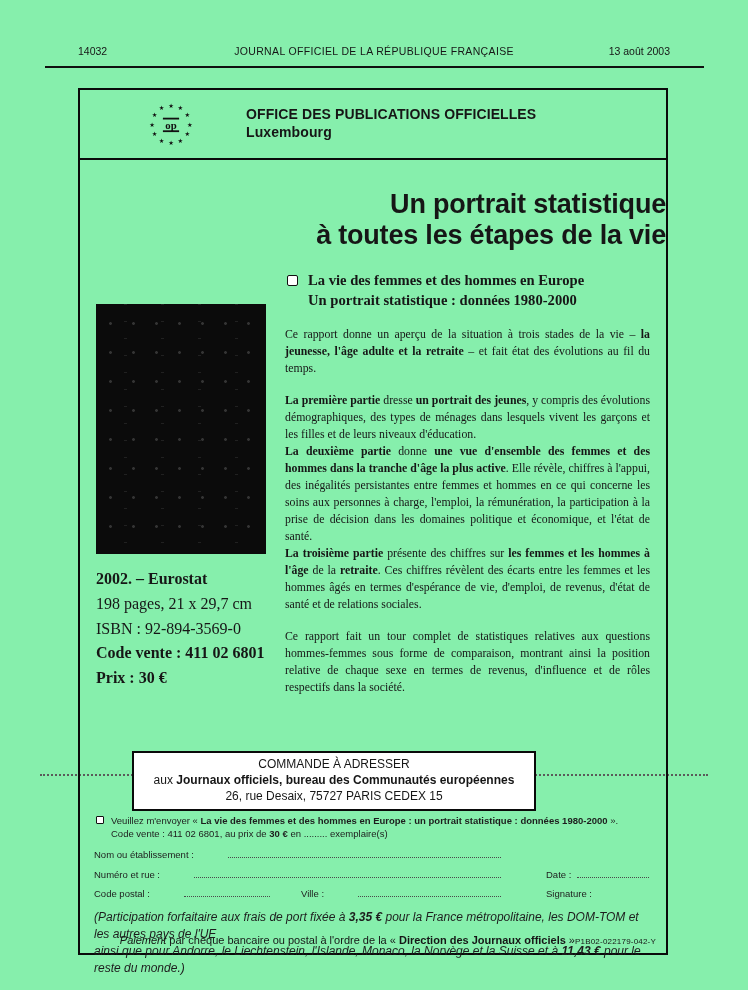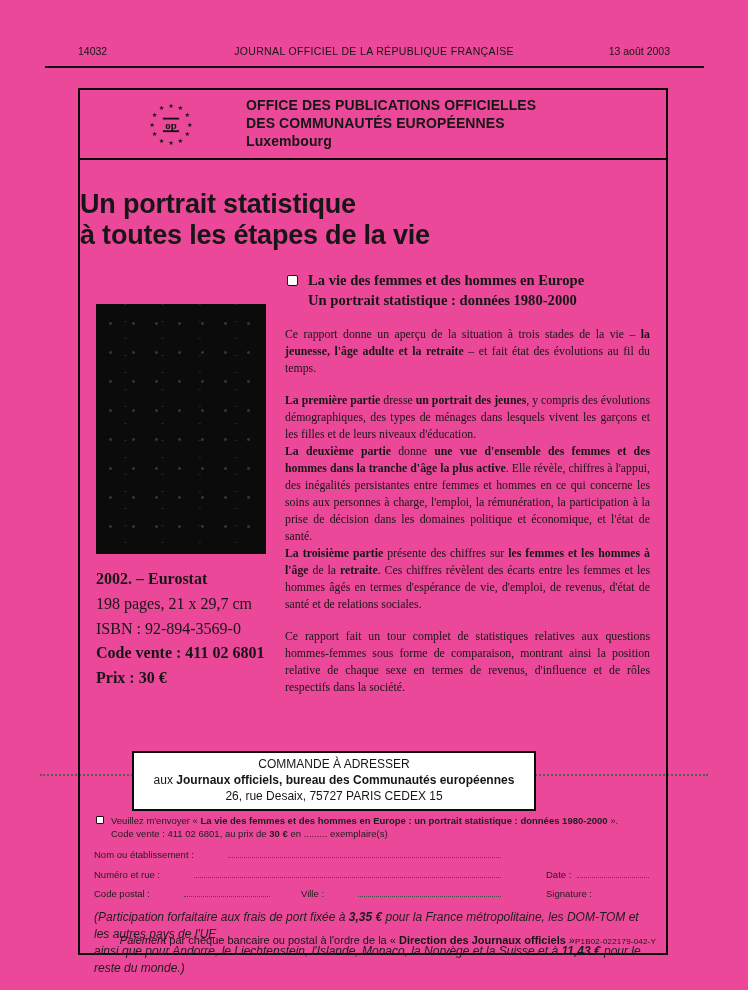--- a/index.html
+++ b/index.html
@@ -1,37 +1,37 @@
 <!DOCTYPE html>
 <html><head>
 <meta charset="utf-8">
 <style>
   html,body{margin:0;padding:0;background:#ffffff;}
-  .page{position:relative;width:748px;height:990px;background:#ec4899;color:#161616;
+  .page{position:relative;width:748px;height:990px;background:#86efac;color:#161616;
         font-family:"Liberation Sans",sans-serif;overflow:hidden;}
 
   
   .masthead{position:absolute;top:45px;left:78px;right:78px;display:flex;align-items:baseline;font-size:10.5px;}
   .mh-left{width:130px;}
   .mh-center{flex:1;text-align:center;letter-spacing:.35px;}
   .mh-right{width:130px;text-align:right;}
   .masthead-rule{position:absolute;top:66px;left:45px;right:44px;border-top:2px solid #101010;}
 
   
   .cut-line{position:absolute;top:774px;left:40px;right:40px;border-top:2px dotted #5a5a5a;}
 
   
   .main-box{position:absolute;top:88px;left:78px;width:590px;height:867px;
             border:2.5px solid #0a0a0a;box-sizing:border-box;background:transparent;}
 
   .publisher{display:flex;align-items:center;height:68px;border-bottom:2px solid #0a0a0a;padding-left:64px;}
   .eu-logo{width:54px;height:54px;flex:none;}
   .publisher-text{margin-left:48px;font-size:14px;font-weight:bold;line-height:1.28;letter-spacing:.1px;}
 
-  .title-block{margin-top:29px;text-align:left;font-size:27px;font-weight:bold;line-height:1.13;letter-spacing:-.2px;}
+  .title-block{margin-top:29px;text-align:right;font-size:27px;font-weight:bold;line-height:1.13;letter-spacing:-.2px;}
 
   .columns{display:flex;padding:0 16px;margin-top:21px;}
   .left-col{width:172px;flex:none;padding-top:33px;}
   .book-cover{width:170px;height:250px;background-color:#0b0b0b;
       background-image:
         radial-gradient(rgba(255,255,255,.17) 1px, transparent 1.5px),
         radial-gradient(rgba(255,255,255,.09) 1px, transparent 1.5px);
       background-size:23px 29px,37px 17px;background-position:3px 5px,11px 9px;}
   .book-info{margin-top:13px;font-family:"Liberation Serif","DejaVu Serif",serif;font-size:16px;line-height:1.55;}
   .bi-b{font-weight:bold;}
@@ -101,21 +101,20 @@
           <text x="9" y="30">★</text>
             <text x="11.8" y="19.5">★</text>
             <text x="19.5" y="11.8">★</text>
         </g>
         <line x1="21" y1="24" x2="39" y2="24" stroke="#111" stroke-width="2"></line>
         <text x="30" y="31" font-size="12" font-weight="bold" font-family="Liberation Serif,serif" text-anchor="middle" dominant-baseline="central" fill="#111">op</text>
         <line x1="21" y1="38" x2="39" y2="38" stroke="#111" stroke-width="2"></line>
       </svg>
       <div class="publisher-text">
         <div>OFFICE DES PUBLICATIONS OFFICIELLES</div>
-        <div>DES COMMUNAUTÉS EUROPÉENNES</div>
         <div>Luxembourg</div>
       </div>
     </div>
 
     <div class="title-block">
       <div>Un portrait statistique</div>
       <div>à toutes les étapes de la vie</div>
     </div>
 
     <div class="columns">

